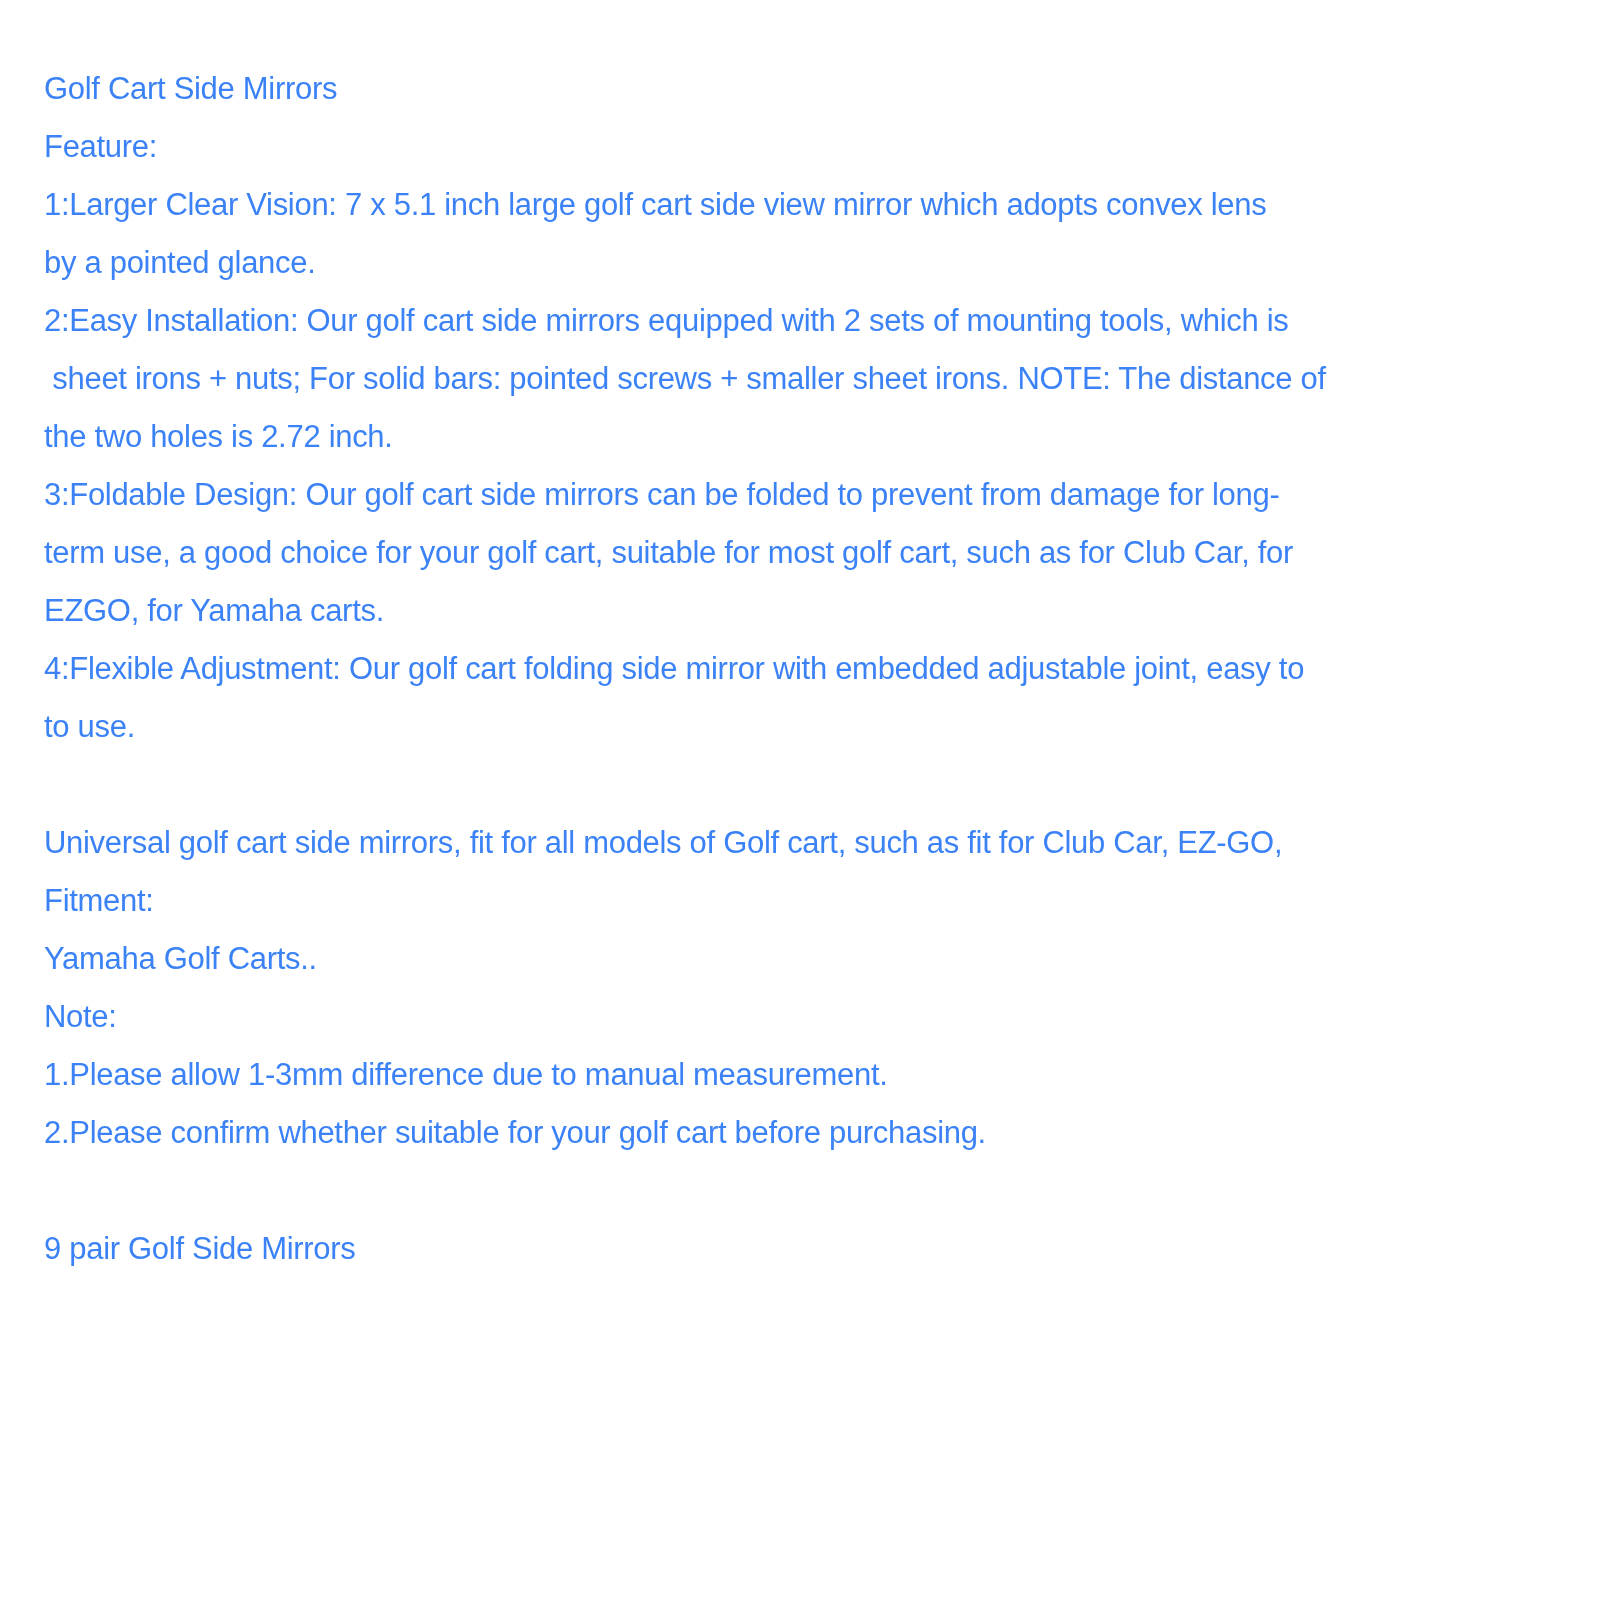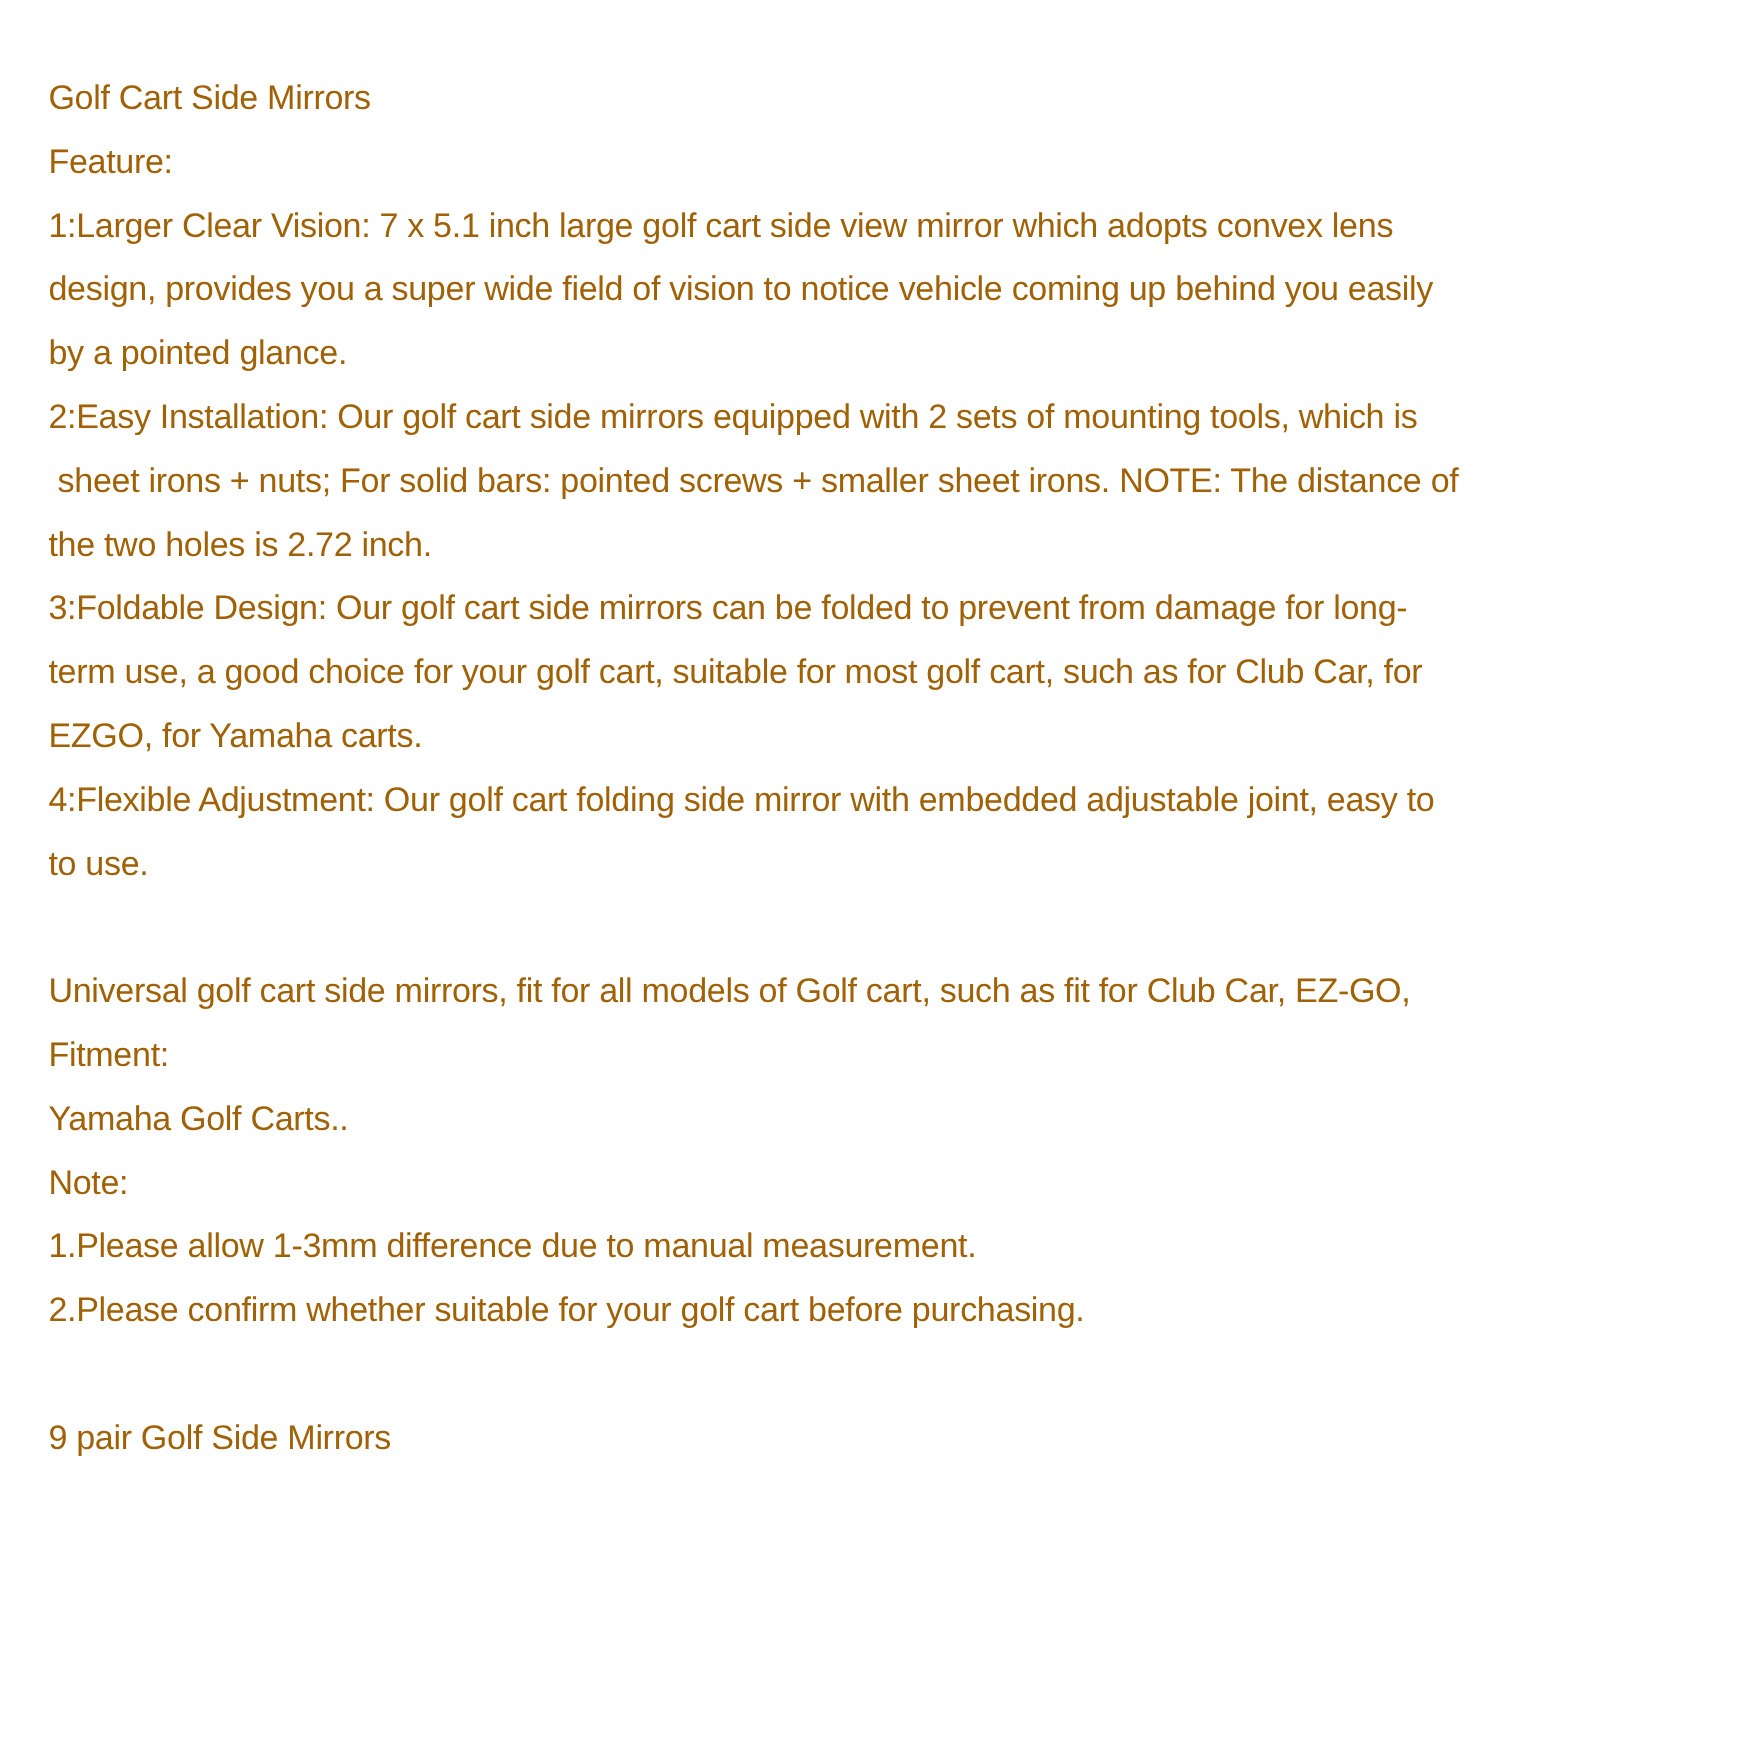--- a/index.html
+++ b/index.html
@@ -16,37 +16,36 @@
   }
   .text-block {
     position: absolute;
     top: 60px;
     left: 44px;
     right: 20px;
     font-family: "Liberation Sans", "DejaVu Sans", sans-serif;
     font-size: 31px;
     font-weight: 400;
     letter-spacing: -0.3px;
-    color: #a16207;
+    color: #3b82f6;
     line-height: 58px;
   }
   .line {
     white-space: pre;
     min-height: 58px;
   }
 </style>
 </head>
 <body>
 
 <div class="page">
   <div class="text-block" id="lines-container">
       <div class="line">Golf Cart Side Mirrors</div>
       <div class="line">Feature:</div>
       <div class="line">1:Larger Clear Vision: 7 x 5.1 inch large golf cart side view mirror which adopts convex lens</div>
-      <div class="line">design, provides you a super wide field of vision to notice vehicle coming up behind you easily</div>
       <div class="line">by a pointed glance.</div>
       <div class="line">2:Easy Installation: Our golf cart side mirrors equipped with 2 sets of mounting tools, which is</div>
       <div class="line"> sheet irons + nuts; For solid bars: pointed screws + smaller sheet irons. NOTE: The distance of</div>
       <div class="line">the two holes is 2.72 inch.</div>
       <div class="line">3:Foldable Design: Our golf cart side mirrors can be folded to prevent from damage for long-</div>
       <div class="line">term use, a good choice for your golf cart, suitable for most golf cart, such as for Club Car, for</div>
       <div class="line">EZGO, for Yamaha carts.</div>
       <div class="line">4:Flexible Adjustment: Our golf cart folding side mirror with embedded adjustable joint, easy to</div>
       <div class="line">to use.</div>
       <div class="line">&nbsp;</div>

